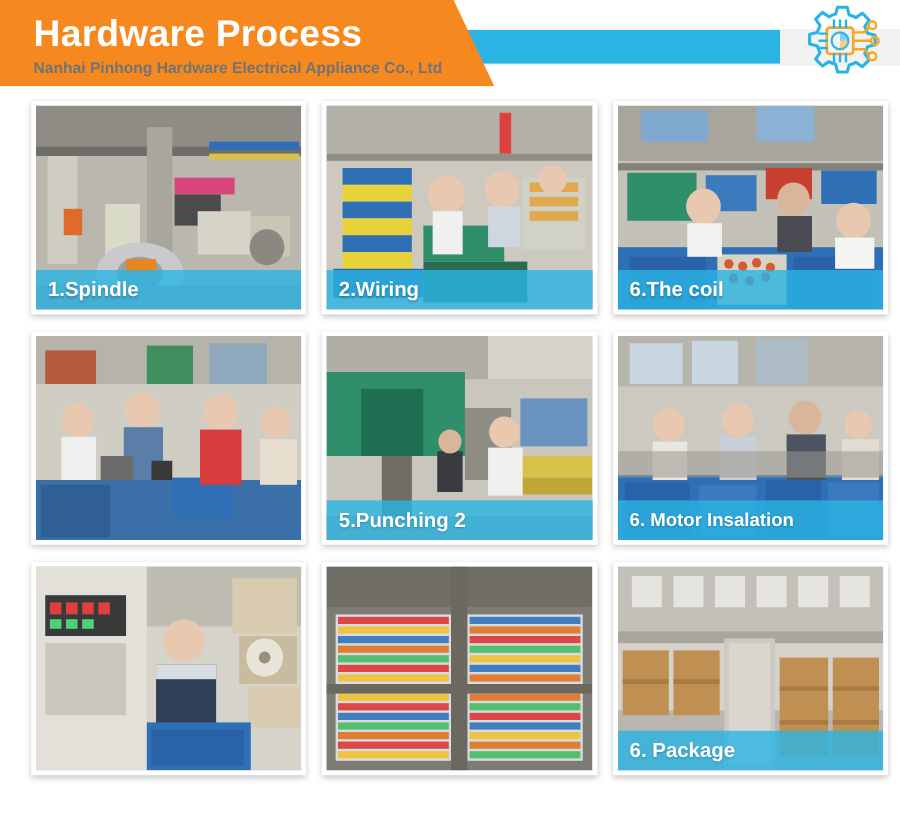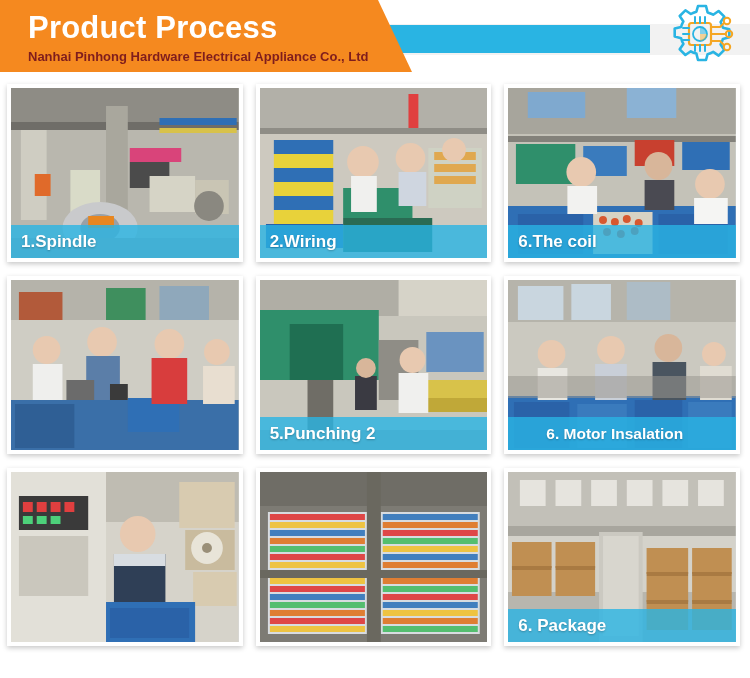--- a/index.html
+++ b/index.html
@@ -30,34 +30,34 @@
   .header-title {
     position:absolute; left:28px; top:8px;
     color:#ffffff;
     font-size:31px; font-weight:bold;
     letter-spacing:0.2px;
     line-height:40px;
     white-space:nowrap;
   }
   .header-subtitle {
     position:absolute; left:28px; top:48px;
-    color:#7f1d1d;
+    color:#737373;
     font-size:13px; font-weight:bold;
     line-height:18px;
     white-space:nowrap;
   }
   .header-icon {
     position:absolute; left:658px; top:2px; width:90px; height:74px;
   }
 
   
   .grid {
     position:absolute; left:0; top:78px;
     width:750px;
-    padding:6px 10px 0 7px;
+    padding:6px 10px 0 26px;
     display:grid;
     grid-template-columns:repeat(3, 1fr);
     grid-template-rows:repeat(3, 178px);
     column-gap:13px;
     row-gap:14px;
   }
   .card {
     position:relative;
     overflow:hidden;
     background:#d8dde0;
@@ -72,33 +72,33 @@
     background:rgba(41,180,227,0.80);
     display:flex; align-items:center;
   }
   .card-label {
     color:#ffffff;
     font-size:17px; font-weight:bold;
     padding-left:10px;
     white-space:nowrap;
     text-shadow:0 1px 2px rgba(0,0,0,0.25);
   }
-  .card-label.small { font-size:15.5px;margin-left:28px; }
+  .card-label.small { font-size:15.5px; }
 </style>
 </head>
 <body>
 
 <div id="page">
 
   <div class="header">
     <div class="header-greyband"></div>
     <div class="header-cyanbar"></div>
     <div class="header-orange"></div>
 
-    <div class="header-title">Product Process</div>
+    <div class="header-title">Hardware Process</div>
 
     <div class="header-subtitle">Nanhai Pinhong Hardware Electrical Appliance Co., Ltd</div>
 
     <div class="header-icon">
       <svg viewBox="0 0 90 74" width="90" height="74" aria-hidden="true">
 
         <path d="M40 4 h8 l1.6 6.4 a22 22 0 0 1 5.6 2.3 l5.4-3.7 5.7 5.7 -3.7 5.4 a22 22 0 0 1 2.3 5.6 l6.4 1.6 v8 l-6.4 1.6 a22 22 0 0 1 -2.3 5.6 l3.7 5.4 -5.7 5.7 -5.4-3.7 a22 22 0 0 1 -5.6 2.3 L48 58 h-8 l-1.6-6.4 a22 22 0 0 1 -5.6-2.3 l-5.4 3.7 -5.7-5.7 3.7-5.4 a22 22 0 0 1 -2.3-5.6 L16.7 34.6 v-8 l6.4-1.6 a22 22 0 0 1 2.3-5.6 l-3.7-5.4 5.7-5.7 5.4 3.7 a22 22 0 0 1 5.6-2.3 Z" fill="none" stroke="#29b4e3" stroke-width="2.6" stroke-linejoin="round"></path>
 
         <rect x="31" y="21" width="22" height="22" rx="2.5" fill="none" stroke="#f5a623" stroke-width="2.2"></rect>
 

